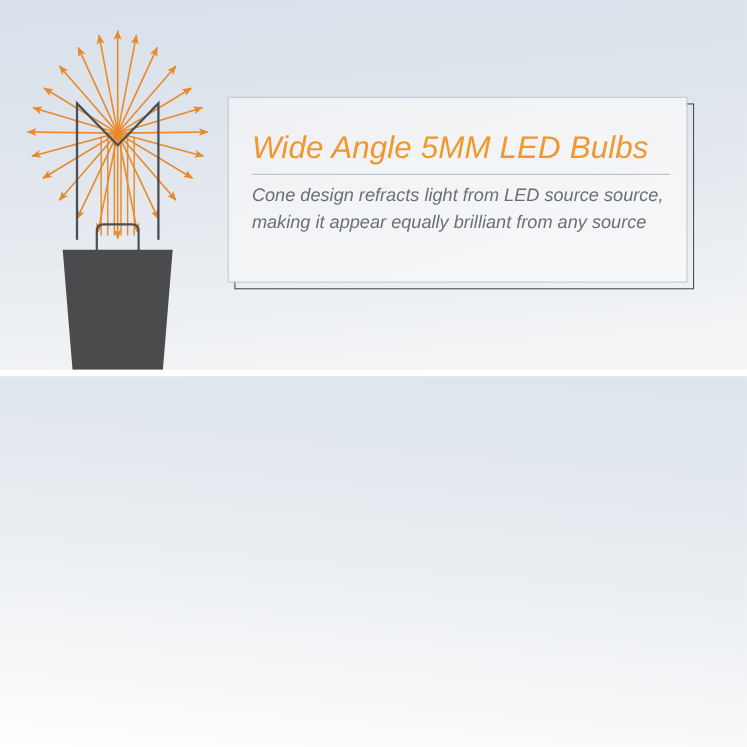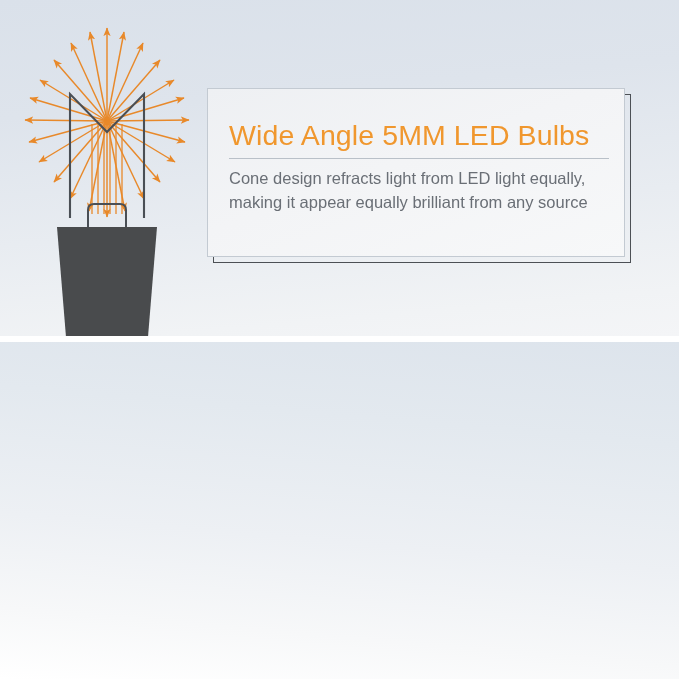--- a/index.html
+++ b/index.html
@@ -66,20 +66,21 @@
   }
   .panel-frame-front {
     position: absolute;
     border: 1.2px solid #c3cad2;
     background: linear-gradient(160deg, #eef0f3 0%, #f3f4f6 45%, #f7f8f9 100%);
     box-sizing: border-box;
   }
   .panel-inner {
     position: absolute;
     box-sizing: border-box;
+    font-style: italic;
   }
 
   
   #panel-wide { left: 207px; top: 88px; width: 424px; height: 175px; }
   #panel-wide .panel-frame-back  { left: 6px;  top: 6px;  width: 418px; height: 169px; }
   #panel-wide .panel-frame-front { left: 0px;  top: 0px;  width: 418px; height: 169px; }
   #panel-wide .panel-inner { left: 22px; top: 30px; width: 380px; height: 120px; }
 
   .panel-title {
     margin: 0;
@@ -166,21 +167,21 @@
       </svg>
     </div>
 
     <div class="panel" id="panel-wide">
       <div class="panel-frame-back"></div>
       <div class="panel-frame-front"></div>
       <div class="panel-inner">
         <h2 class="panel-title" id="title-wide">Wide Angle 5MM LED Bulbs</h2>
         <div class="title-rule"></div>
         <p class="panel-body">
-          <span>Cone design refracts light from LED light equally,</span>
+          <span>Cone design refracts light from LED source source,</span>
           <span>making it appear equally brilliant from any source</span>
         </p>
       </div>
     </div>
   </div>
 
   <div id="section-divider"></div>
 
   <div class="section" id="section-bottom">
 

